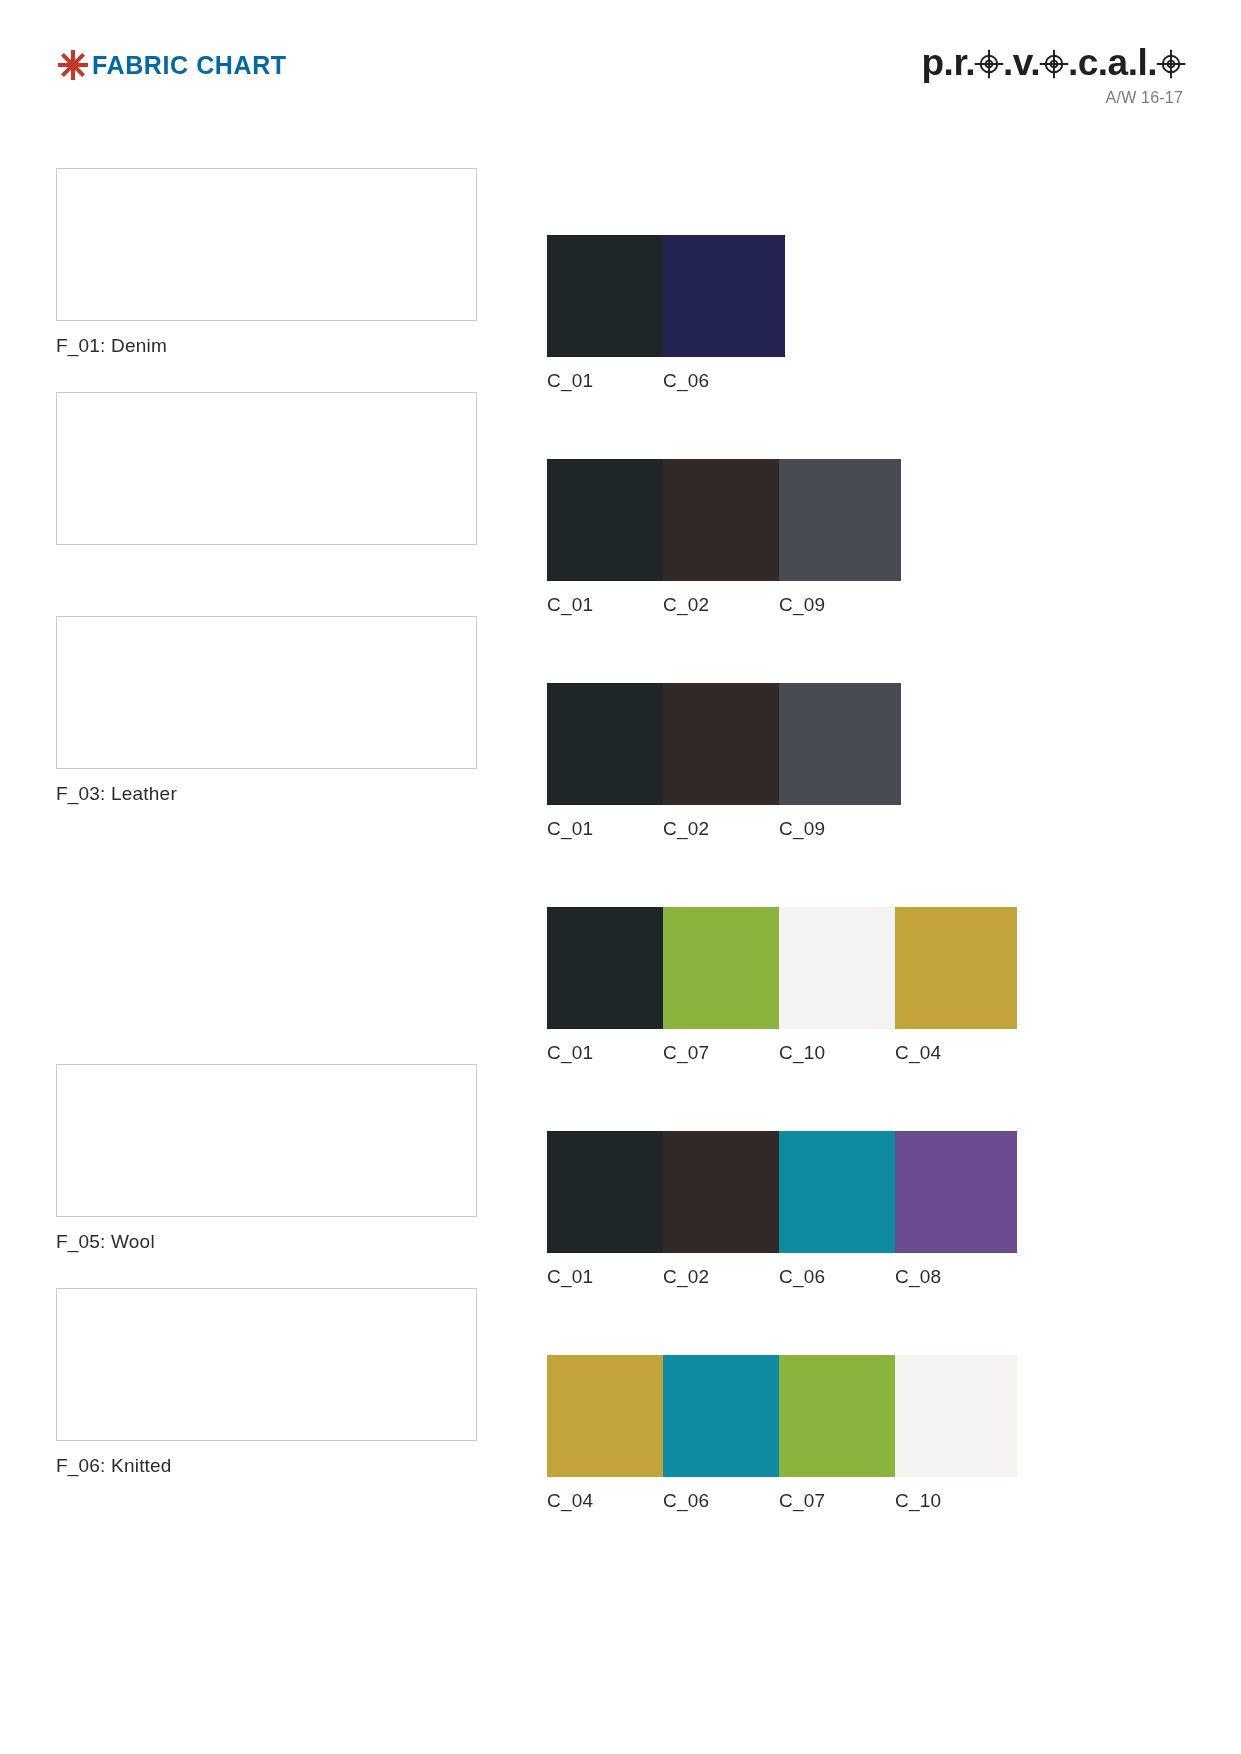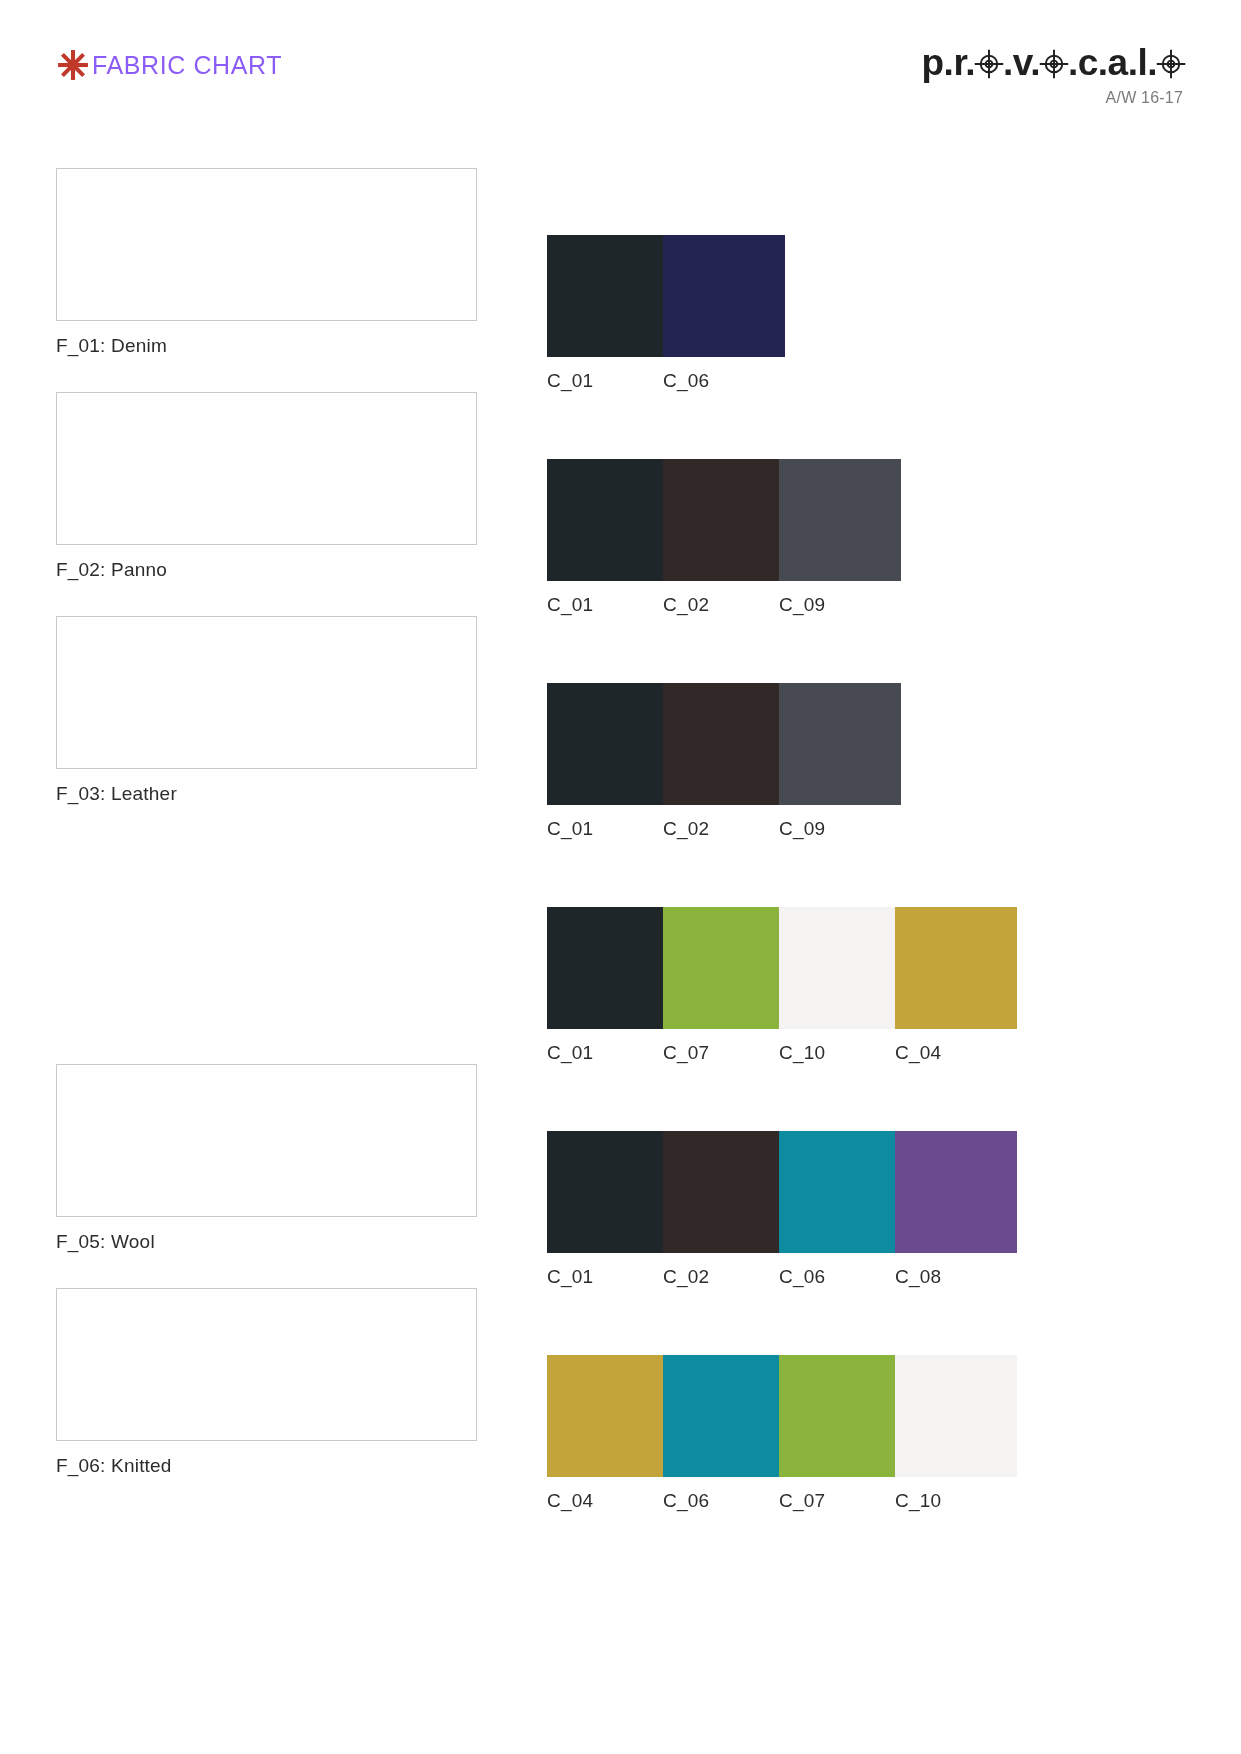--- a/index.html
+++ b/index.html
@@ -40,23 +40,23 @@
     align-items: center;
   }
   .burst-icon {
     width: 34px;
     height: 34px;
     display: block;
     margin-right: 2px;
   }
   .chart-title {
     font-size: 25px;
-    font-weight: normal;
+    font-weight: bold;
     letter-spacing: 0.6px;
-    color: #8b5cf6;
+    color: #0369a1;
     line-height: 1;
     white-space: nowrap;
   }
 
   .header-right {
     position: absolute;
     right: 56px;
     top: 40px;
     text-align: right;
   }
@@ -229,21 +229,20 @@
           </div>
           <div class="swatch-cell">
             <div class="swatch-chip" style="background-color: rgb(36, 36, 83);"></div>
             <div class="swatch-label">C_06</div>
           </div>
         </div>
       </div>
       <div class="fabric-row">
         <div class="fabric-block">
           <div class="fabric-box"></div>
-          <div class="fabric-label">F_02: Panno</div>
         </div>
         <div class="swatch-strip">
           <div class="swatch-cell">
             <div class="swatch-chip" style="background-color: rgb(31, 38, 41);"></div>
             <div class="swatch-label">C_01</div>
           </div>
           <div class="swatch-cell">
             <div class="swatch-chip" style="background-color: rgb(48, 41, 40);"></div>
             <div class="swatch-label">C_02</div>
           </div>

